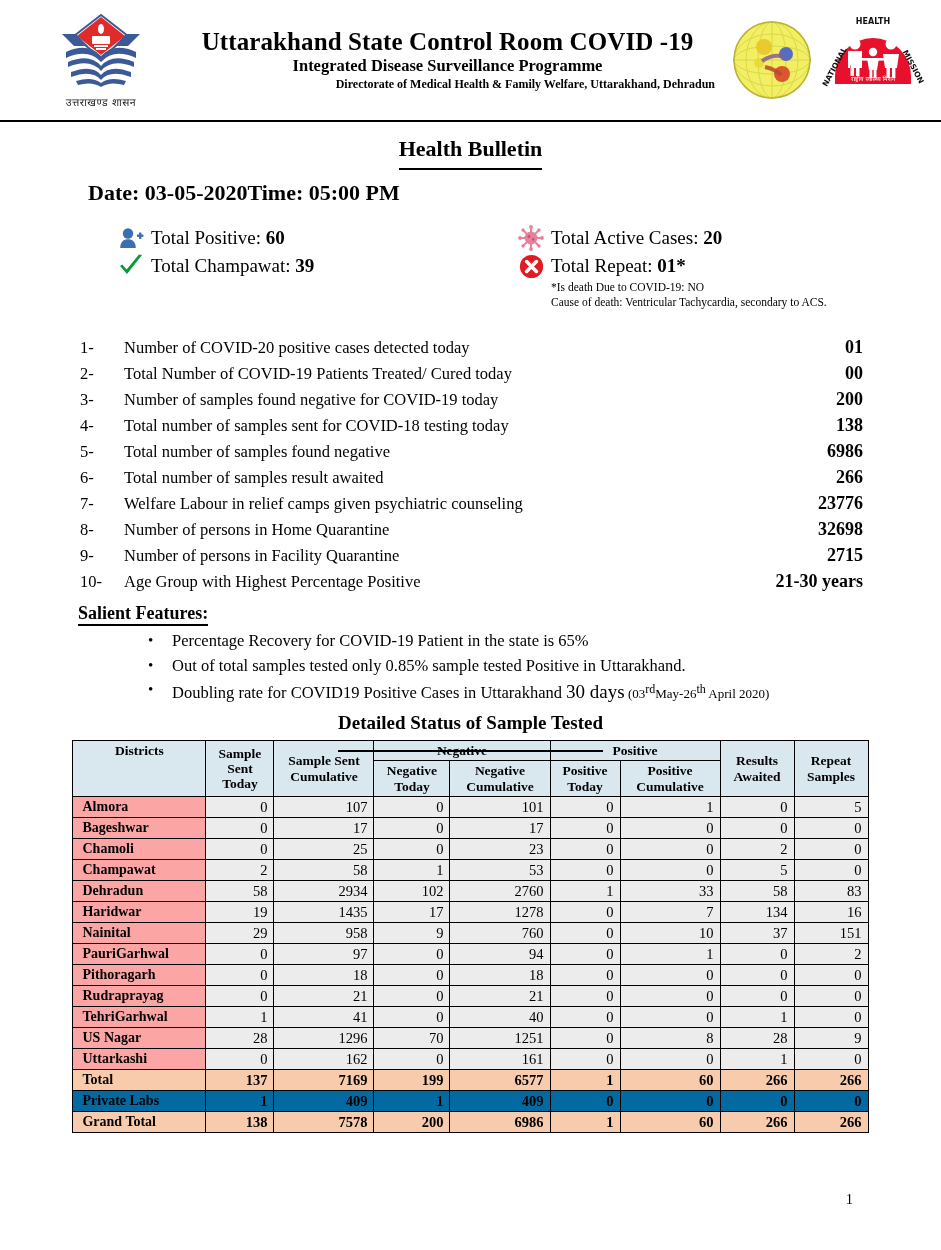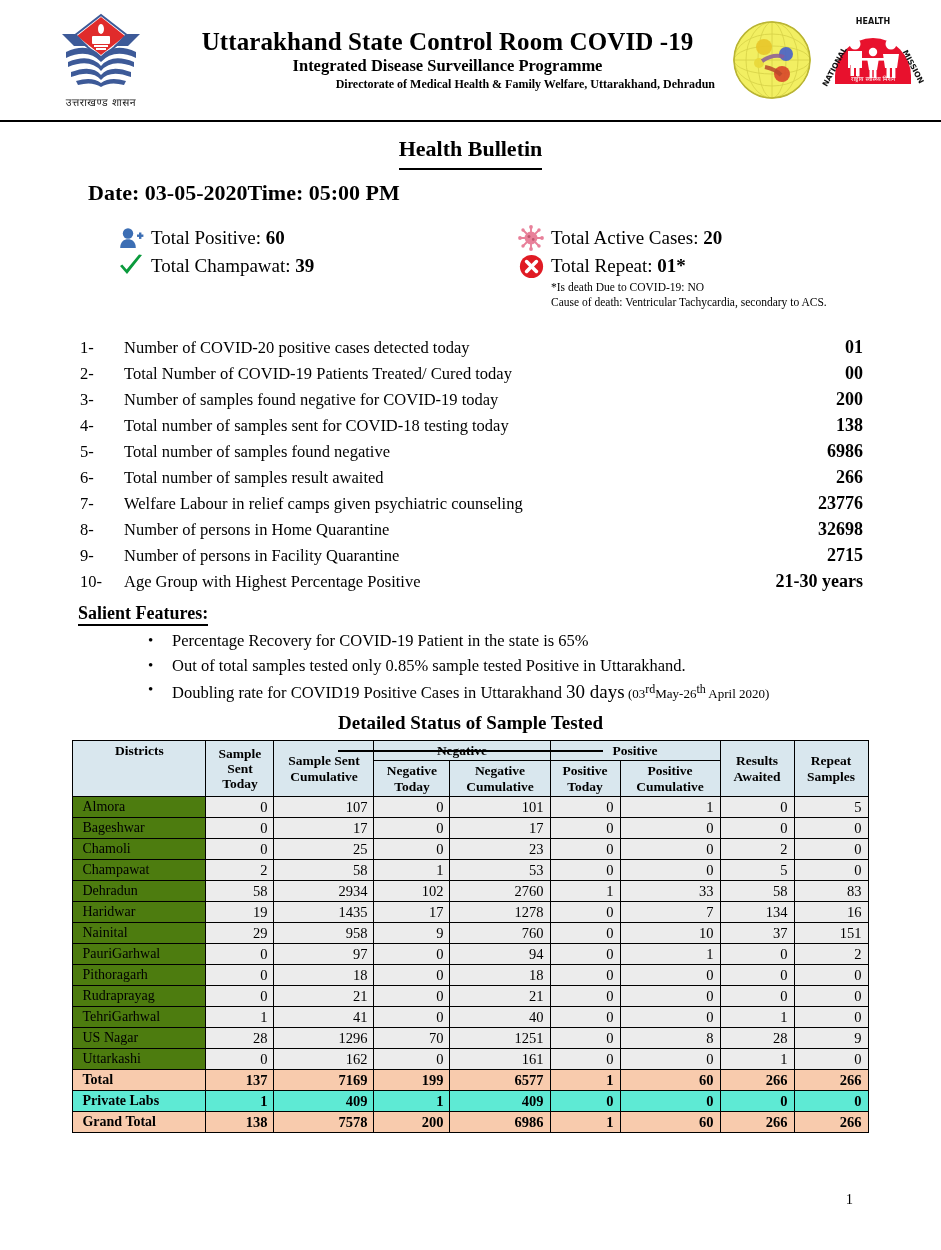--- a/index.html
+++ b/index.html
@@ -230,23 +230,23 @@
   }
   th.districts-head {
     text-align: left;
     padding-left: 8px;
     font-size: 17px;
     vertical-align: top;
   }
   th.neg-sub { background: #dce3c6; }
   th.pos-sub { background: #f8cbad; }
   td.dist-name {
-    background: #4d7c0f;
+    background: #fca5a5;
     font-size: 14px;
-    font-weight: normal;
+    font-weight: bold;
     padding: 0px 4px 0px 9px;
     height: 20px;
     line-height: 20px;
     white-space: nowrap;
   }
   td.num {
     background: #ececec;
     text-align: right;
     padding: 0 6px 0 2px;
     font-size: 14.5px;
@@ -255,21 +255,21 @@
   }
   tr.total-row td.dist-name,
   tr.total-row td.num,
   tr.grand-row td.dist-name,
   tr.grand-row td.num {
     background: #f8cbad;
     font-weight: bold;
   }
   tr.private-row td.dist-name,
   tr.private-row td.num {
-    background: #5eead4;
+    background: #0369a1;
     font-weight: bold;
   }
   .page-num {
     position: absolute;
     right: 88px;
     bottom: 42px;
     font-size: 14.5px;
   }
 </style>
 </head>

